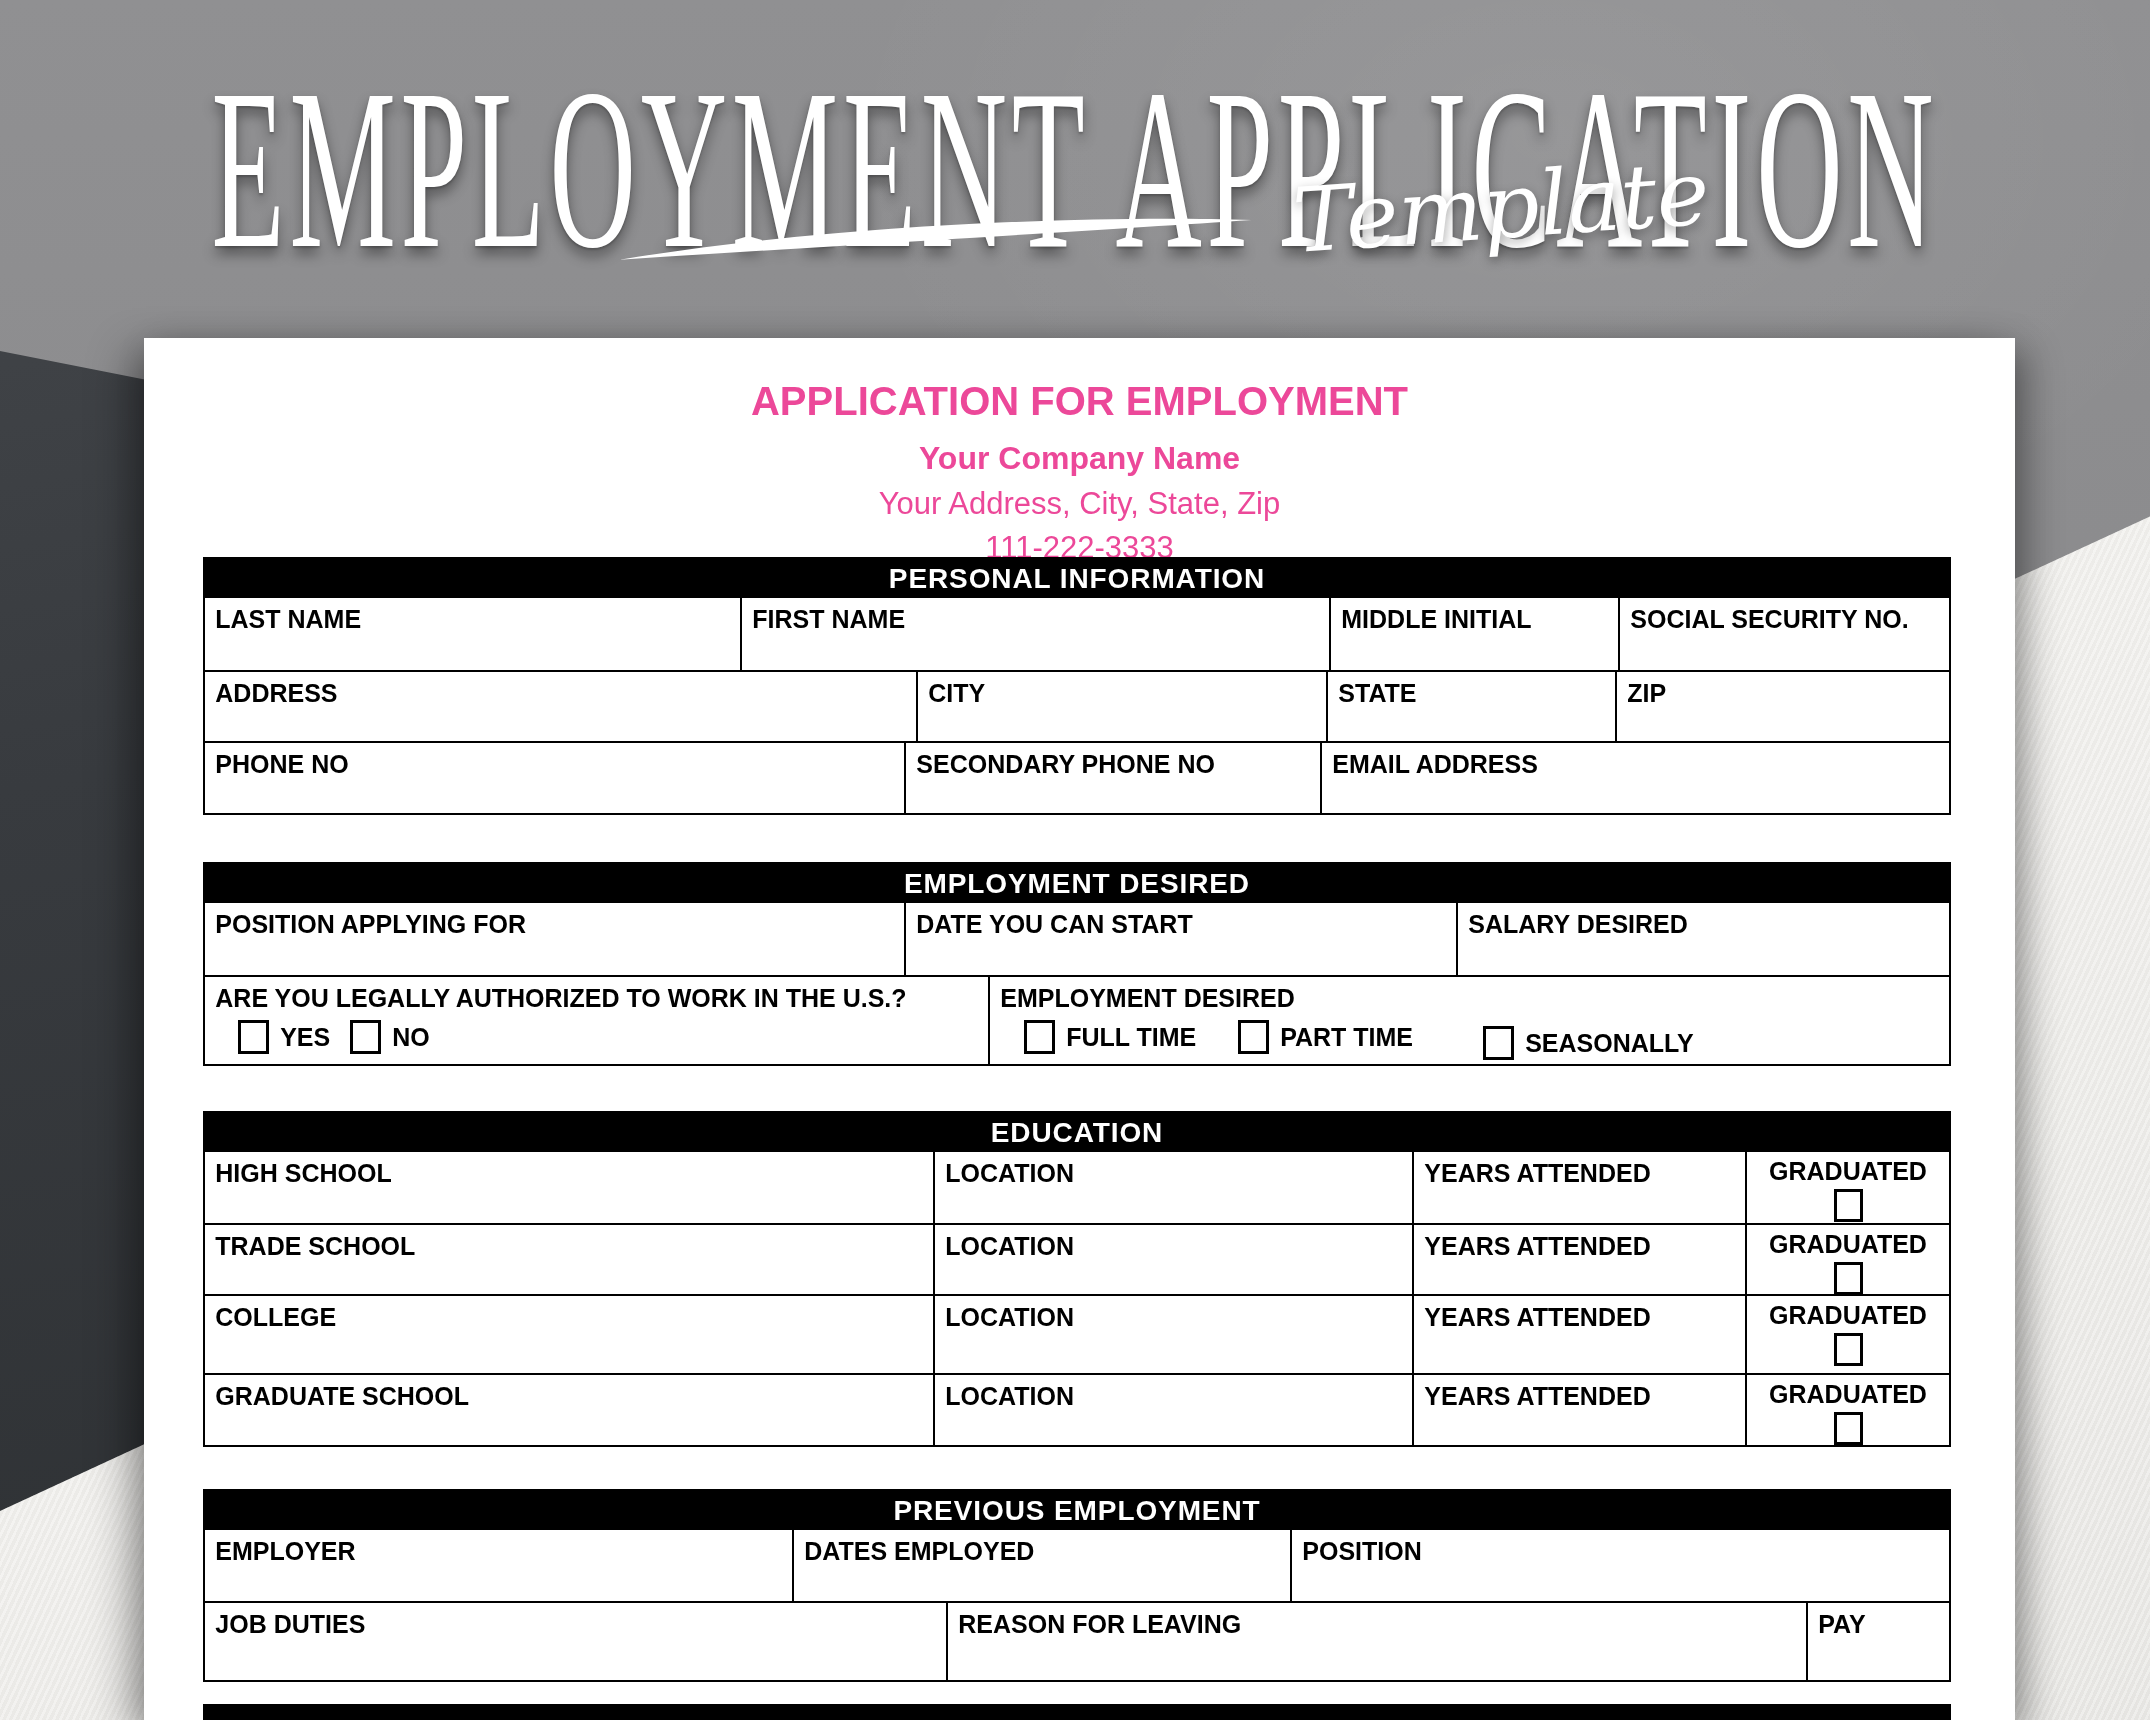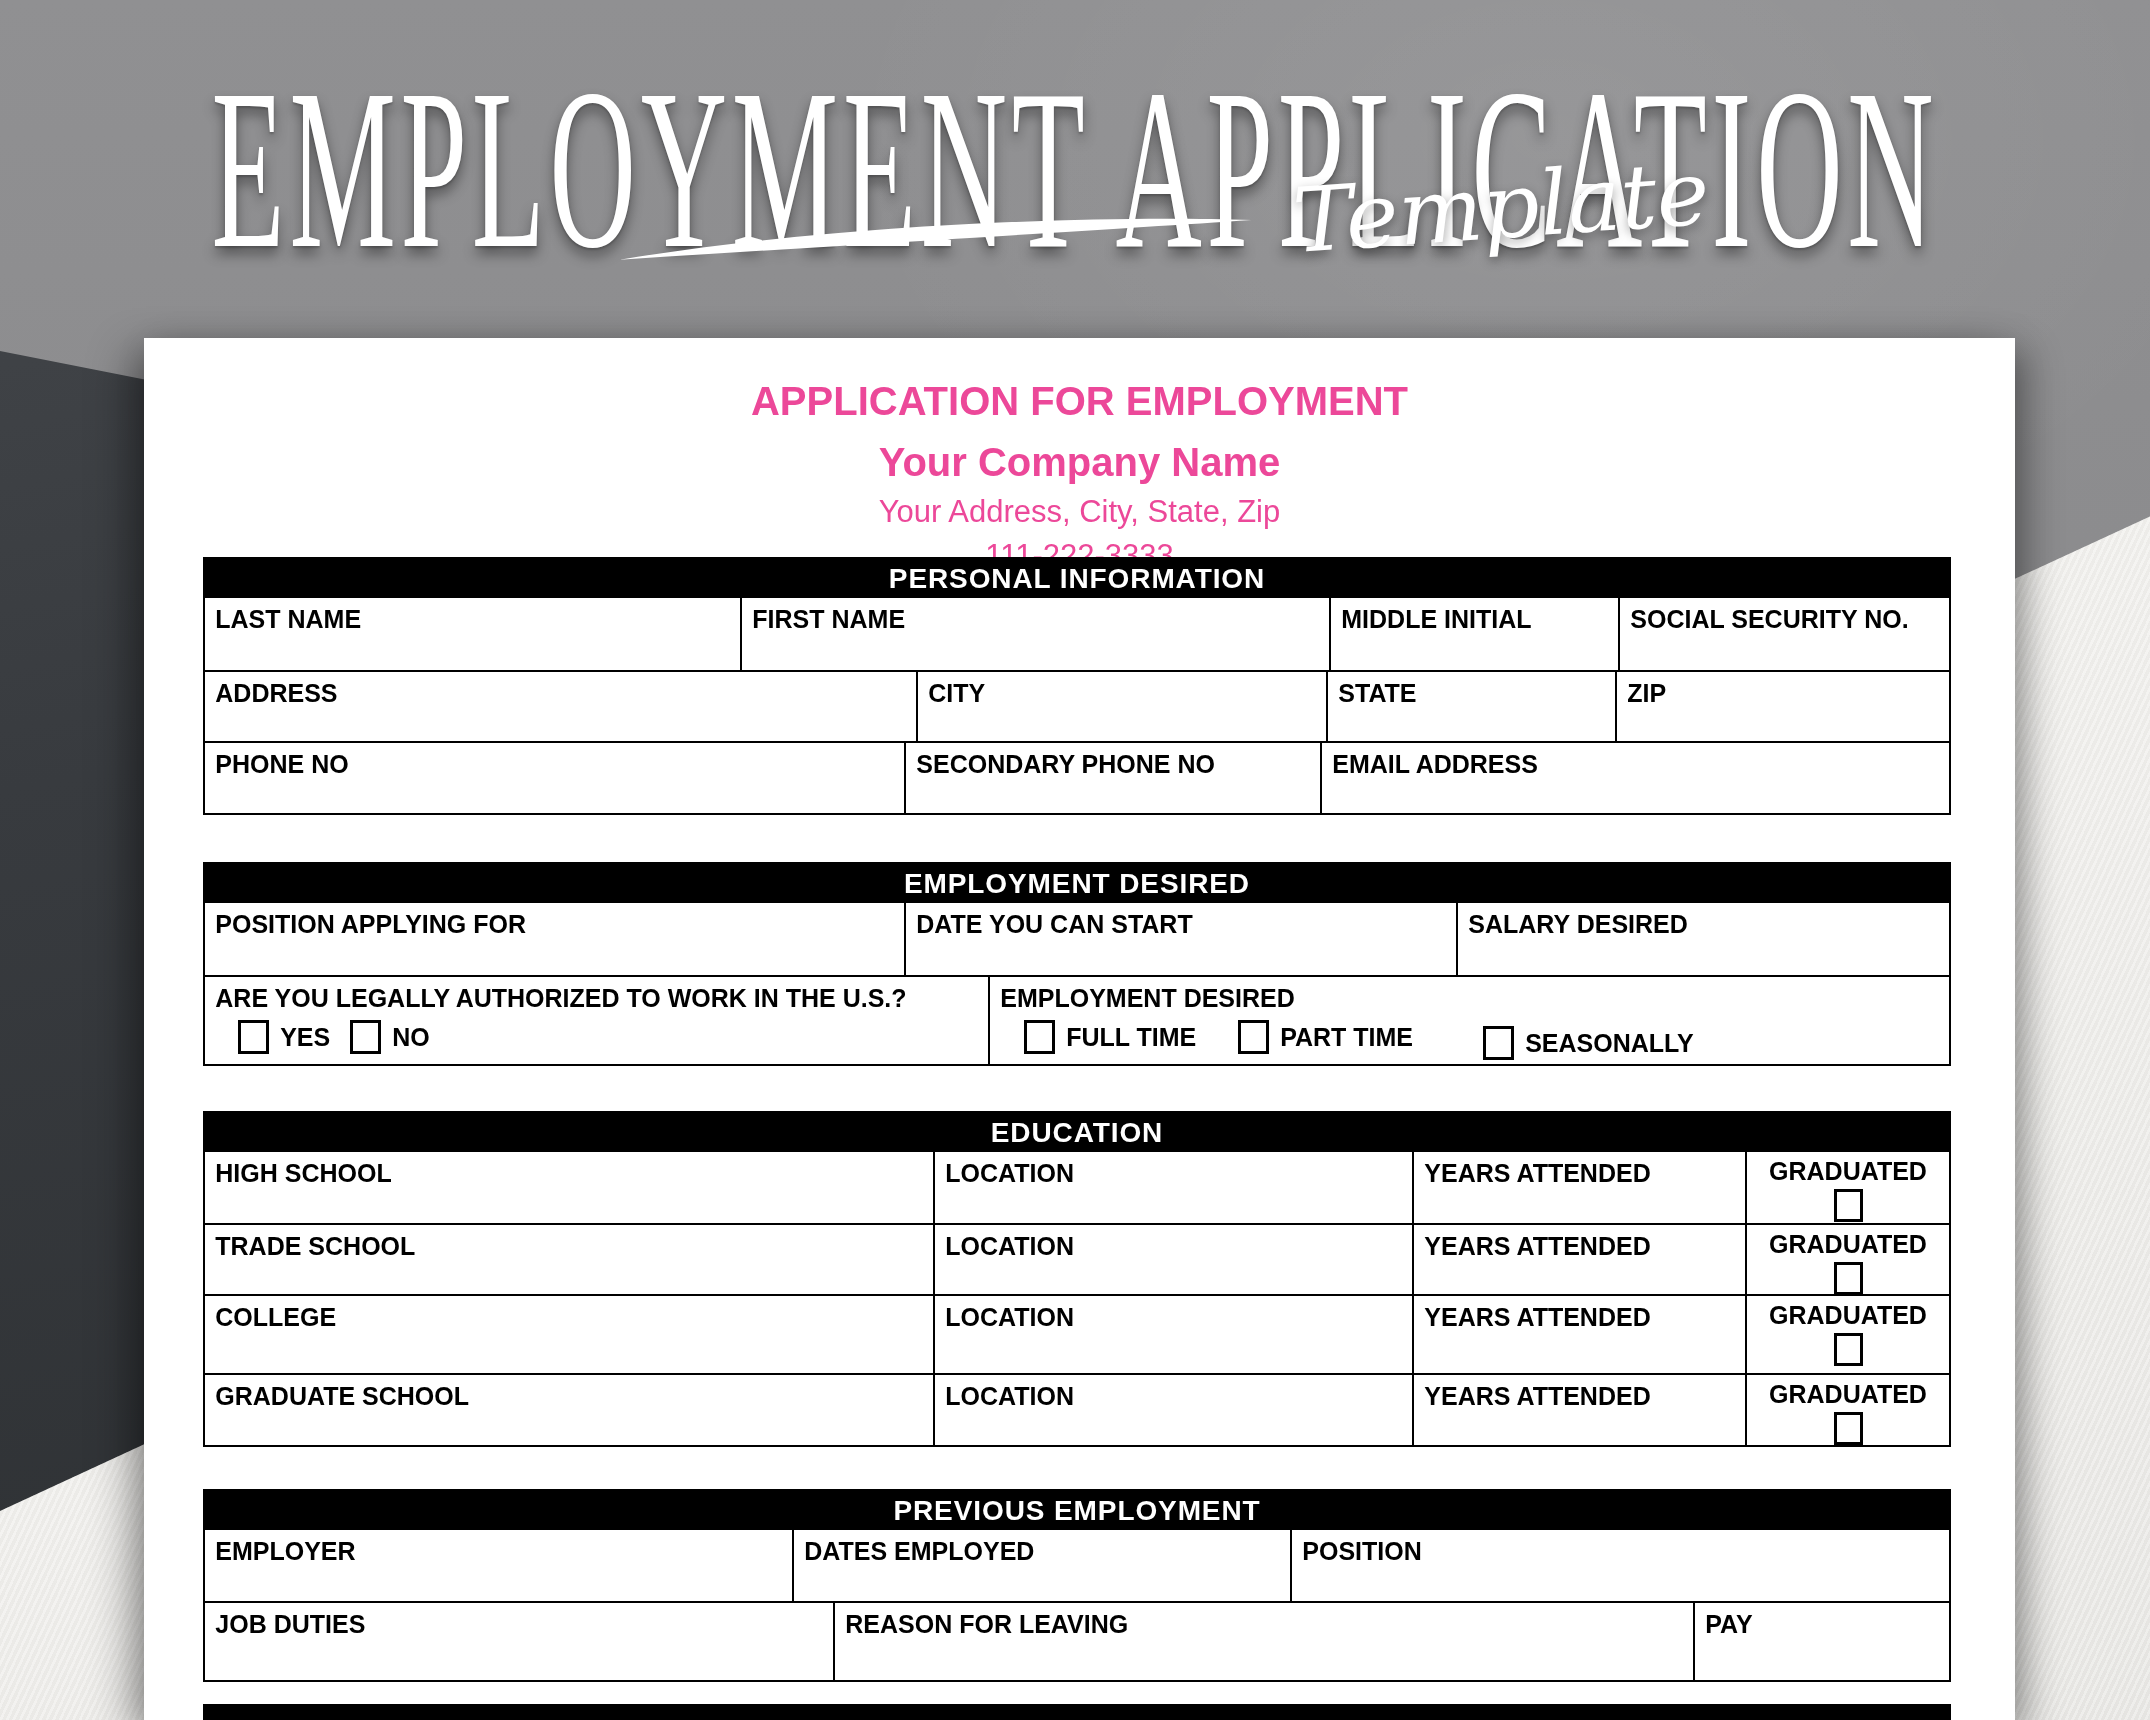--- a/index.html
+++ b/index.html
@@ -30,21 +30,21 @@
   #banner-script{left:1297px;top:169px;color:#fff;white-space:nowrap;
     font-family:"DejaVu Serif","Liberation Serif",serif;font-style:italic;
     font-size:89px;transform:rotate(-4deg);transform-origin:left bottom;
     text-shadow:0 4.3px 10.3px rgba(0,0,0,0.38);}
 
   
   #paper{left:144px;top:338px;width:1871px;height:1383px;background:#ffffff;
     box-shadow:-12px 13.8px 41px rgba(0,0,0,0.40), 12px 12px 34px rgba(0,0,0,0.28);}
   #form-header{left:0;top:41px;width:1871px;text-align:center;color:#ec4899;}
   #fh-title{font-size:40px;font-weight:bold;margin:0 0 15.5px 0;}
-  #fh-company{font-size:40px;font-weight:bold;margin:0 0 9.5px 0;}
+  #fh-company{font-size:32px;font-weight:bold;margin:0 0 9.5px 0;}
   #fh-address{font-size:31px;margin:0 0 7.7px 0;}
   #fh-phone{font-size:31px;margin:0;}
 
   
   .sec{left:59px;width:1748px;border:2.6px solid #000;box-sizing:border-box;background:#fff;}
   .bar{height:39px;background:#000;color:#fff;display:flex;align-items:center;justify-content:center;
     font-size:28px;font-weight:bold;letter-spacing:0.9px;}
   .row{display:flex;border-top:2.6px solid #000;box-sizing:border-box;}
   .row.first{border-top:none;justify-content:center;}
   .cell{box-sizing:border-box;border-left:2.6px solid #000;padding:6.9px 10.3px;position:relative;}
@@ -182,21 +182,21 @@
   </div>
 
   <div class="abs sec" style="top:1151px;">
     <div class="bar">PREVIOUS EMPLOYMENT</div>
     <div class="row first" style="height:71px;">
       <div class="cell" style="width:587px;"><span class="lbl">EMPLOYER</span></div>
       <div class="cell" style="width:498px;"><span class="lbl">DATES EMPLOYED</span></div>
       <div class="cell" style="flex:1;"><span class="lbl">POSITION</span></div>
     </div>
     <div class="row" style="height:79px;">
-      <div class="cell" style="width:628px;"><span class="lbl">JOB DUTIES</span></div>
+      <div class="cell" style="width:741px;"><span class="lbl">JOB DUTIES</span></div>
       <div class="cell" style="width:860px;"><span class="lbl">REASON FOR LEAVING</span></div>
       <div class="cell" style="flex:1;"><span class="lbl">PAY</span></div>
     </div>
   </div>
 
   <div class="abs" id="bottom-bar"></div>
 
 </div>
 
 

